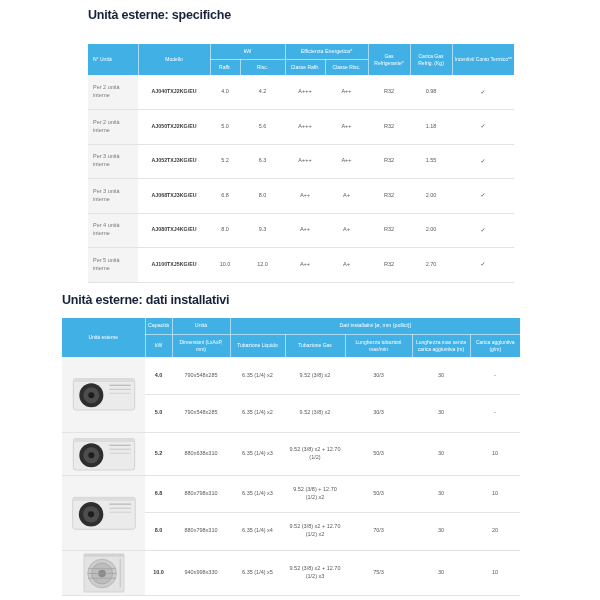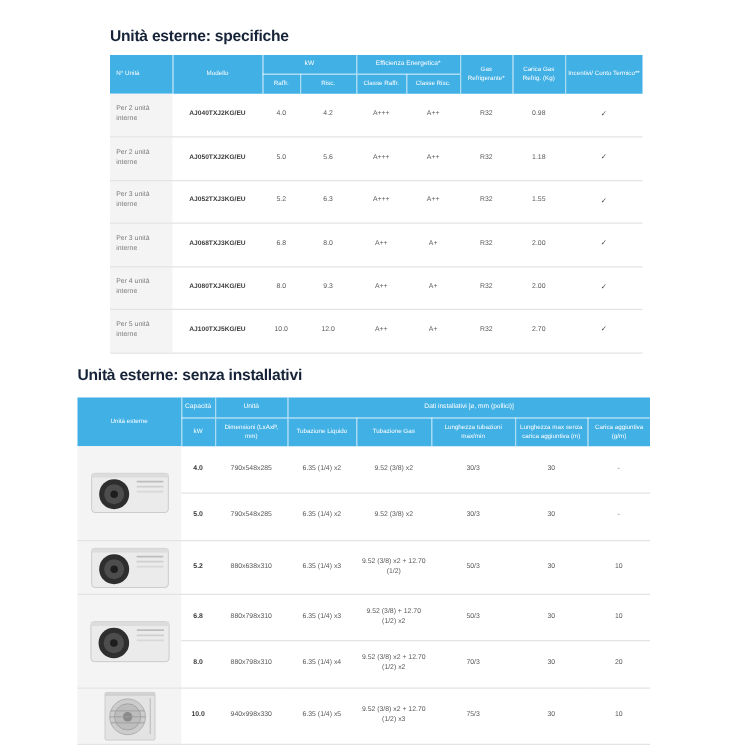--- a/index.html
+++ b/index.html
@@ -1,19 +1,19 @@
 <!DOCTYPE html>
 <html><head>
 <meta charset="utf-8">
 <style>
   html,body{margin:0;padding:0;background:#ffffff;}
   .page{position:relative;width:600px;height:600px;background:#fff;overflow:hidden;
         font-family:"Liberation Sans",sans-serif;}
   .sec-title{position:absolute;font-weight:bold;font-size:12.5px;color:#162338;letter-spacing:-0.2px;}
-  #title1{left:88px;top:22px;text-align:center;}
+  #title1{left:88px;top:8px;text-align:center;}
   #title2{left:62px;top:293px;}
 
   table{border-collapse:collapse;table-layout:fixed;}
   #table1{position:absolute;left:88px;top:44px;width:426px;}
   #table2{position:absolute;left:62px;top:318px;width:458px;}
 
   th{background:#41b0e5;color:#fff;font-weight:normal;font-size:5px;line-height:1.35;
      padding:1px 2px;vertical-align:middle;text-align:center;
      border-left:1px solid rgba(255,255,255,.55);}
   th.first{border-left:none;}
@@ -131,21 +131,21 @@
       <td>12.0</td>
       <td>A++</td>
       <td>A+</td>
       <td>R32</td>
       <td>2.70</td>
       <td class="check">✓</td>
     </tr>
   </tbody>
     </table>
 
-  <div id="title2" class="sec-title">Unità esterne: senza installativi</div>
+  <div id="title2" class="sec-title">Unità esterne: dati installativi</div>
 
   <table id="table2">
     <colgroup>
       <col style="width:83px">
         <col style="width:27px">
         <col style="width:58px">
         <col style="width:55px">
       <col style="width:60px">
         <col style="width:67px">
         <col style="width:58px">

